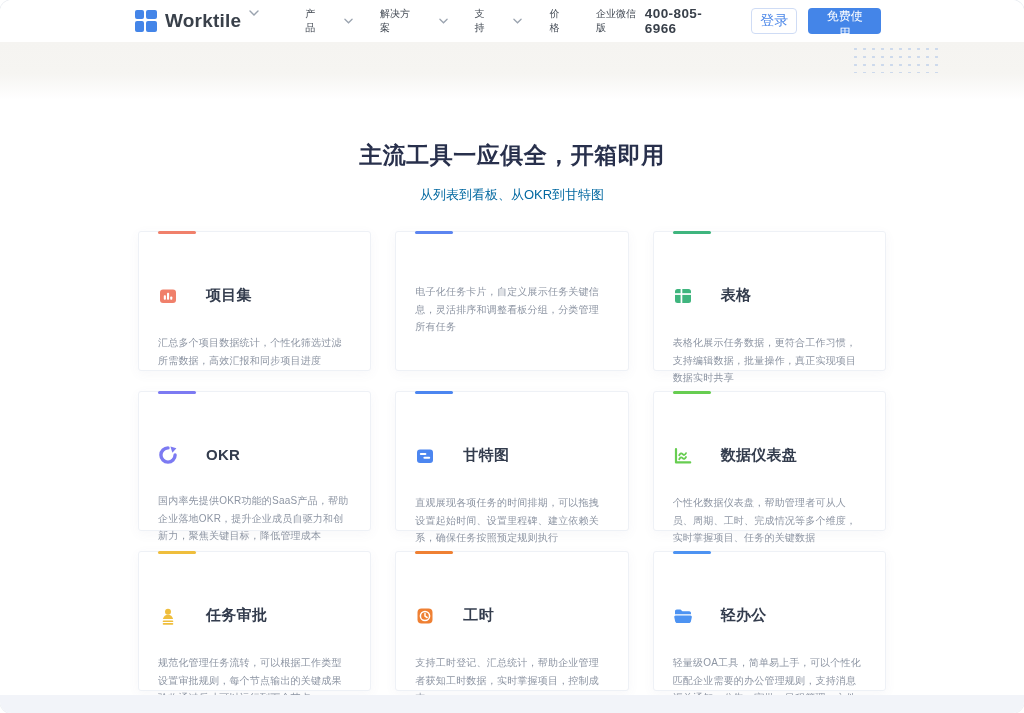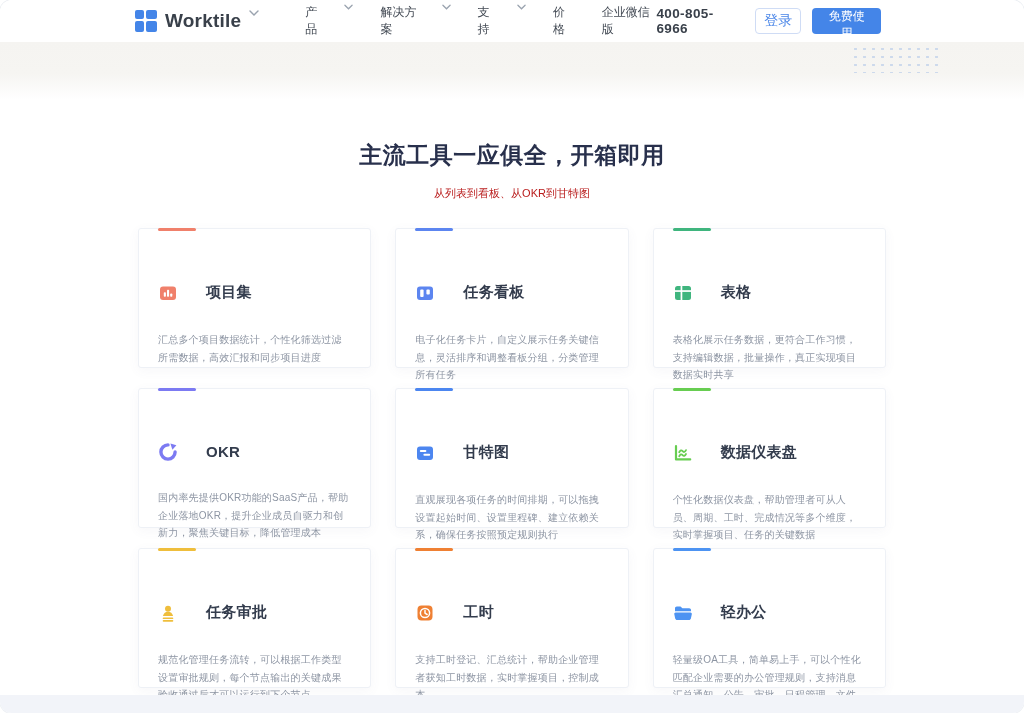--- a/index.html
+++ b/index.html
@@ -7,35 +7,35 @@
   .page { position:relative; width:1024px; height:713px; background:#fff; border-radius:12px; overflow:hidden; box-shadow:0 0 0 1px #edf0f4; }
 
   
   .navbar { position:relative; z-index:3; height:42px; display:flex; align-items:center; padding:0 143px 0 135px; background:#fff; }
   .brand { display:flex; align-items:flex-start; gap:8px; cursor:pointer; }
   .logo { display:grid; grid-template-columns:9px 11px; grid-template-rows:9px 11px; gap:2px; }
   .logo i { display:block; background:#4485e8; border-radius:2px; }
   .brand-name { font-size:19px; font-weight:700; color:#39404a; letter-spacing:.2px; }
   .chev { display:inline-flex; align-items:center; }
   .menu { display:flex; align-items:center; gap:27px; margin-left:46px; }
-  .menu-item { display:flex; align-items:flex-start; gap:20px; font-size:12px; color:#434a54; text-decoration:none; cursor:pointer; }
+  .menu-item { display:flex; align-items:center; gap:20px; font-size:10px; color:#434a54; text-decoration:none; cursor:pointer; }
   .nav-right { margin-left:auto; display:flex; align-items:center; gap:11px; }
   .phone { font-size:13.5px; font-weight:700; color:#39404a; letter-spacing:.4px; margin-right:9px; }
   .btn-login { min-width:46px; height:26px; font-size:14px; font-family:inherit; color:#4a86e8; background:#fff; border:1px solid #cfdcf5; border-radius:4px; cursor:pointer; }
   .btn-cta { height:26px; padding:0 13px; font-size:12px; font-family:inherit; color:#fff; background:#4a86e8; border:none; border-radius:4px; cursor:pointer; }
 
   
   .hero-band { position:relative; height:58px; background:linear-gradient(180deg,#f5f4f1 0%,#f6f5f2 55%,#ffffff 100%); }
   .dots { position:absolute; top:3px; right:86px; width:87px; height:28px;
           background-image:radial-gradient(circle,#ccd9ec 1.1px,transparent 1.35px);
           background-size:9px 8px; }
 
   
   .title { margin:40px 9px 0; text-align:center; font-size:23px; font-weight:700; color:#28304c; letter-spacing:.5px; }
-  .subtitle { margin:15px 0 0; text-align:center; font-size:11px; color:#b91c1c; }
+  .subtitle { margin:15px 0 0; text-align:center; font-size:13px; color:#0369a1; }
 
   
   .grid { width:748px; margin:27px auto 0; display:grid; grid-template-columns:repeat(3,1fr); gap:20px 24px; grid-auto-rows:140px; }
   .card { position:relative; background:#fff; border:1px solid #eef1f6; border-radius:3px;
           box-shadow:0 3px 12px rgba(90,100,130,.05); padding:38px 19px 0; box-sizing:border-box; }
   .accent { position:absolute; top:-1px; left:19px; width:38px; height:3px; border-radius:2px; background:#ccc; }
   .card-head { display:flex; align-items:center; gap:12px; }
   .card-head h3 { margin:16px; font-size:15px; font-weight:700; color:#333c4d; letter-spacing:.3px; }
   .icon { width:20px; height:20px; display:inline-flex; flex:0 0 auto; }
   .icon svg { width:20px; height:20px; }
@@ -125,30 +125,20 @@
                 <rect x="12.2" y="10.4" width="2.1" height="3.4" rx="0.8" fill="#fff"></rect>
               </svg>
           </span>
           <h3>项目集</h3>
         </div>
         <p class="desc">汇总多个项目数据统计，个性化筛选过滤所需数据，高效汇报和同步项目进度</p>
       </div>
 
       <div class="card">
         <span class="accent" style="background: rgb(92, 133, 240);"></span>
-        <div class="card-head">
-          <span class="icon" style="color: rgb(92, 133, 240);">
-            <svg viewBox="0 0 20 20">
-                <rect x="2" y="3.5" width="16" height="13.5" rx="3" fill="currentColor"></rect>
-                <rect x="5.2" y="6.6" width="3.4" height="7.4" rx="1" fill="#fff"></rect>
-                <rect x="11.4" y="6.6" width="3.4" height="4.8" rx="1" fill="#fff"></rect>
-              </svg>
-          </span>
-          <h3>任务看板</h3>
-        </div>
         <p class="desc">电子化任务卡片，自定义展示任务关键信息，灵活排序和调整看板分组，分类管理所有任务</p>
       </div>
 
       <div class="card">
         <span class="accent" style="background: rgb(63, 181, 126);"></span>
         <div class="card-head">
           <span class="icon" style="color: rgb(63, 181, 126);">
             <svg viewBox="0 0 20 20">
                 <rect x="2" y="3" width="16" height="14" rx="2.5" fill="currentColor"></rect>
                 <rect x="2" y="7.2" width="16" height="1.7" fill="#fff"></rect>

